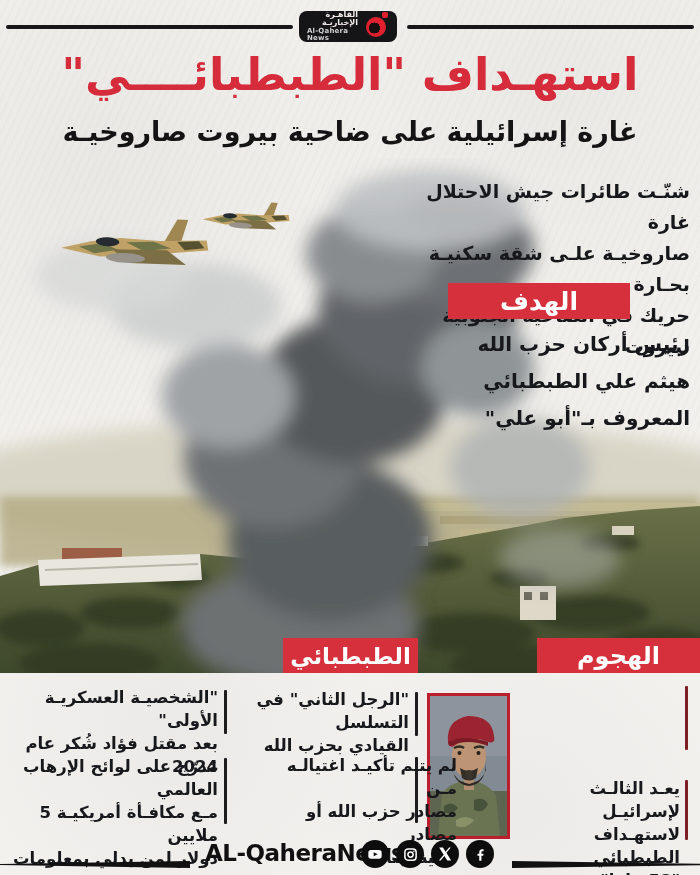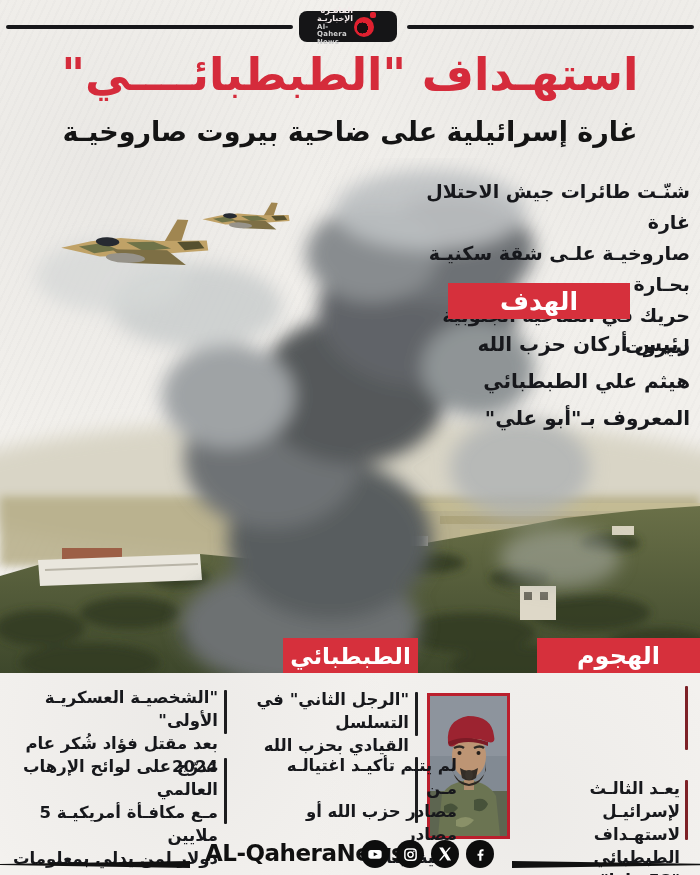--- a/index.html
+++ b/index.html
@@ -14,21 +14,21 @@
       repeating-linear-gradient(115deg, rgba(140,140,145,0.035) 0 2px, transparent 2px 7px),
       #f2f0ec;
   }
   .abs{position:absolute;}
   .rtl{direction:rtl;unicode-bidi:plaintext;}
   .pre{white-space:pre-line;}
 
   
   .topline{top:25px;height:4px;background:#17171a;border-radius:3px;}
   .logo-pill{left:299px;top:11px;width:98px;height:31px;background:#151517;border-radius:8px;
-    display:flex;align-items:center;justify-content:flex-end;gap:0;padding:0 20px;box-sizing:border-box;}
+    display:flex;align-items:center;justify-content:flex-end;gap:7px;padding:0 8px;box-sizing:border-box;}
   .logo-text{display:flex;flex-direction:column;align-items:flex-end;line-height:1.05;}
   .logo-ar{color:#f2e9e9;font-size:8px;font-weight:700;}
   .logo-en{color:#cfcfcf;font-size:7px;font-weight:700;letter-spacing:0.2px;}
   .logo-mark{position:relative;width:24px;height:24px;flex:0 0 auto;}
   .logo-ring{position:absolute;left:1px;top:2px;width:20px;height:20px;border-radius:50%;
     background:radial-gradient(circle at 42% 55%, #1a0f10 0 34%, #e0202f 35% 100%);}
   .logo-dot{position:absolute;right:1px;top:-3px;width:6px;height:6px;border-radius:2px;background:#e0202f;}
 
   .headline{left:0;top:48px;width:100%;text-align:center;color:#d52b3b;
     font-size:45px;font-weight:800;letter-spacing:-1px;}

